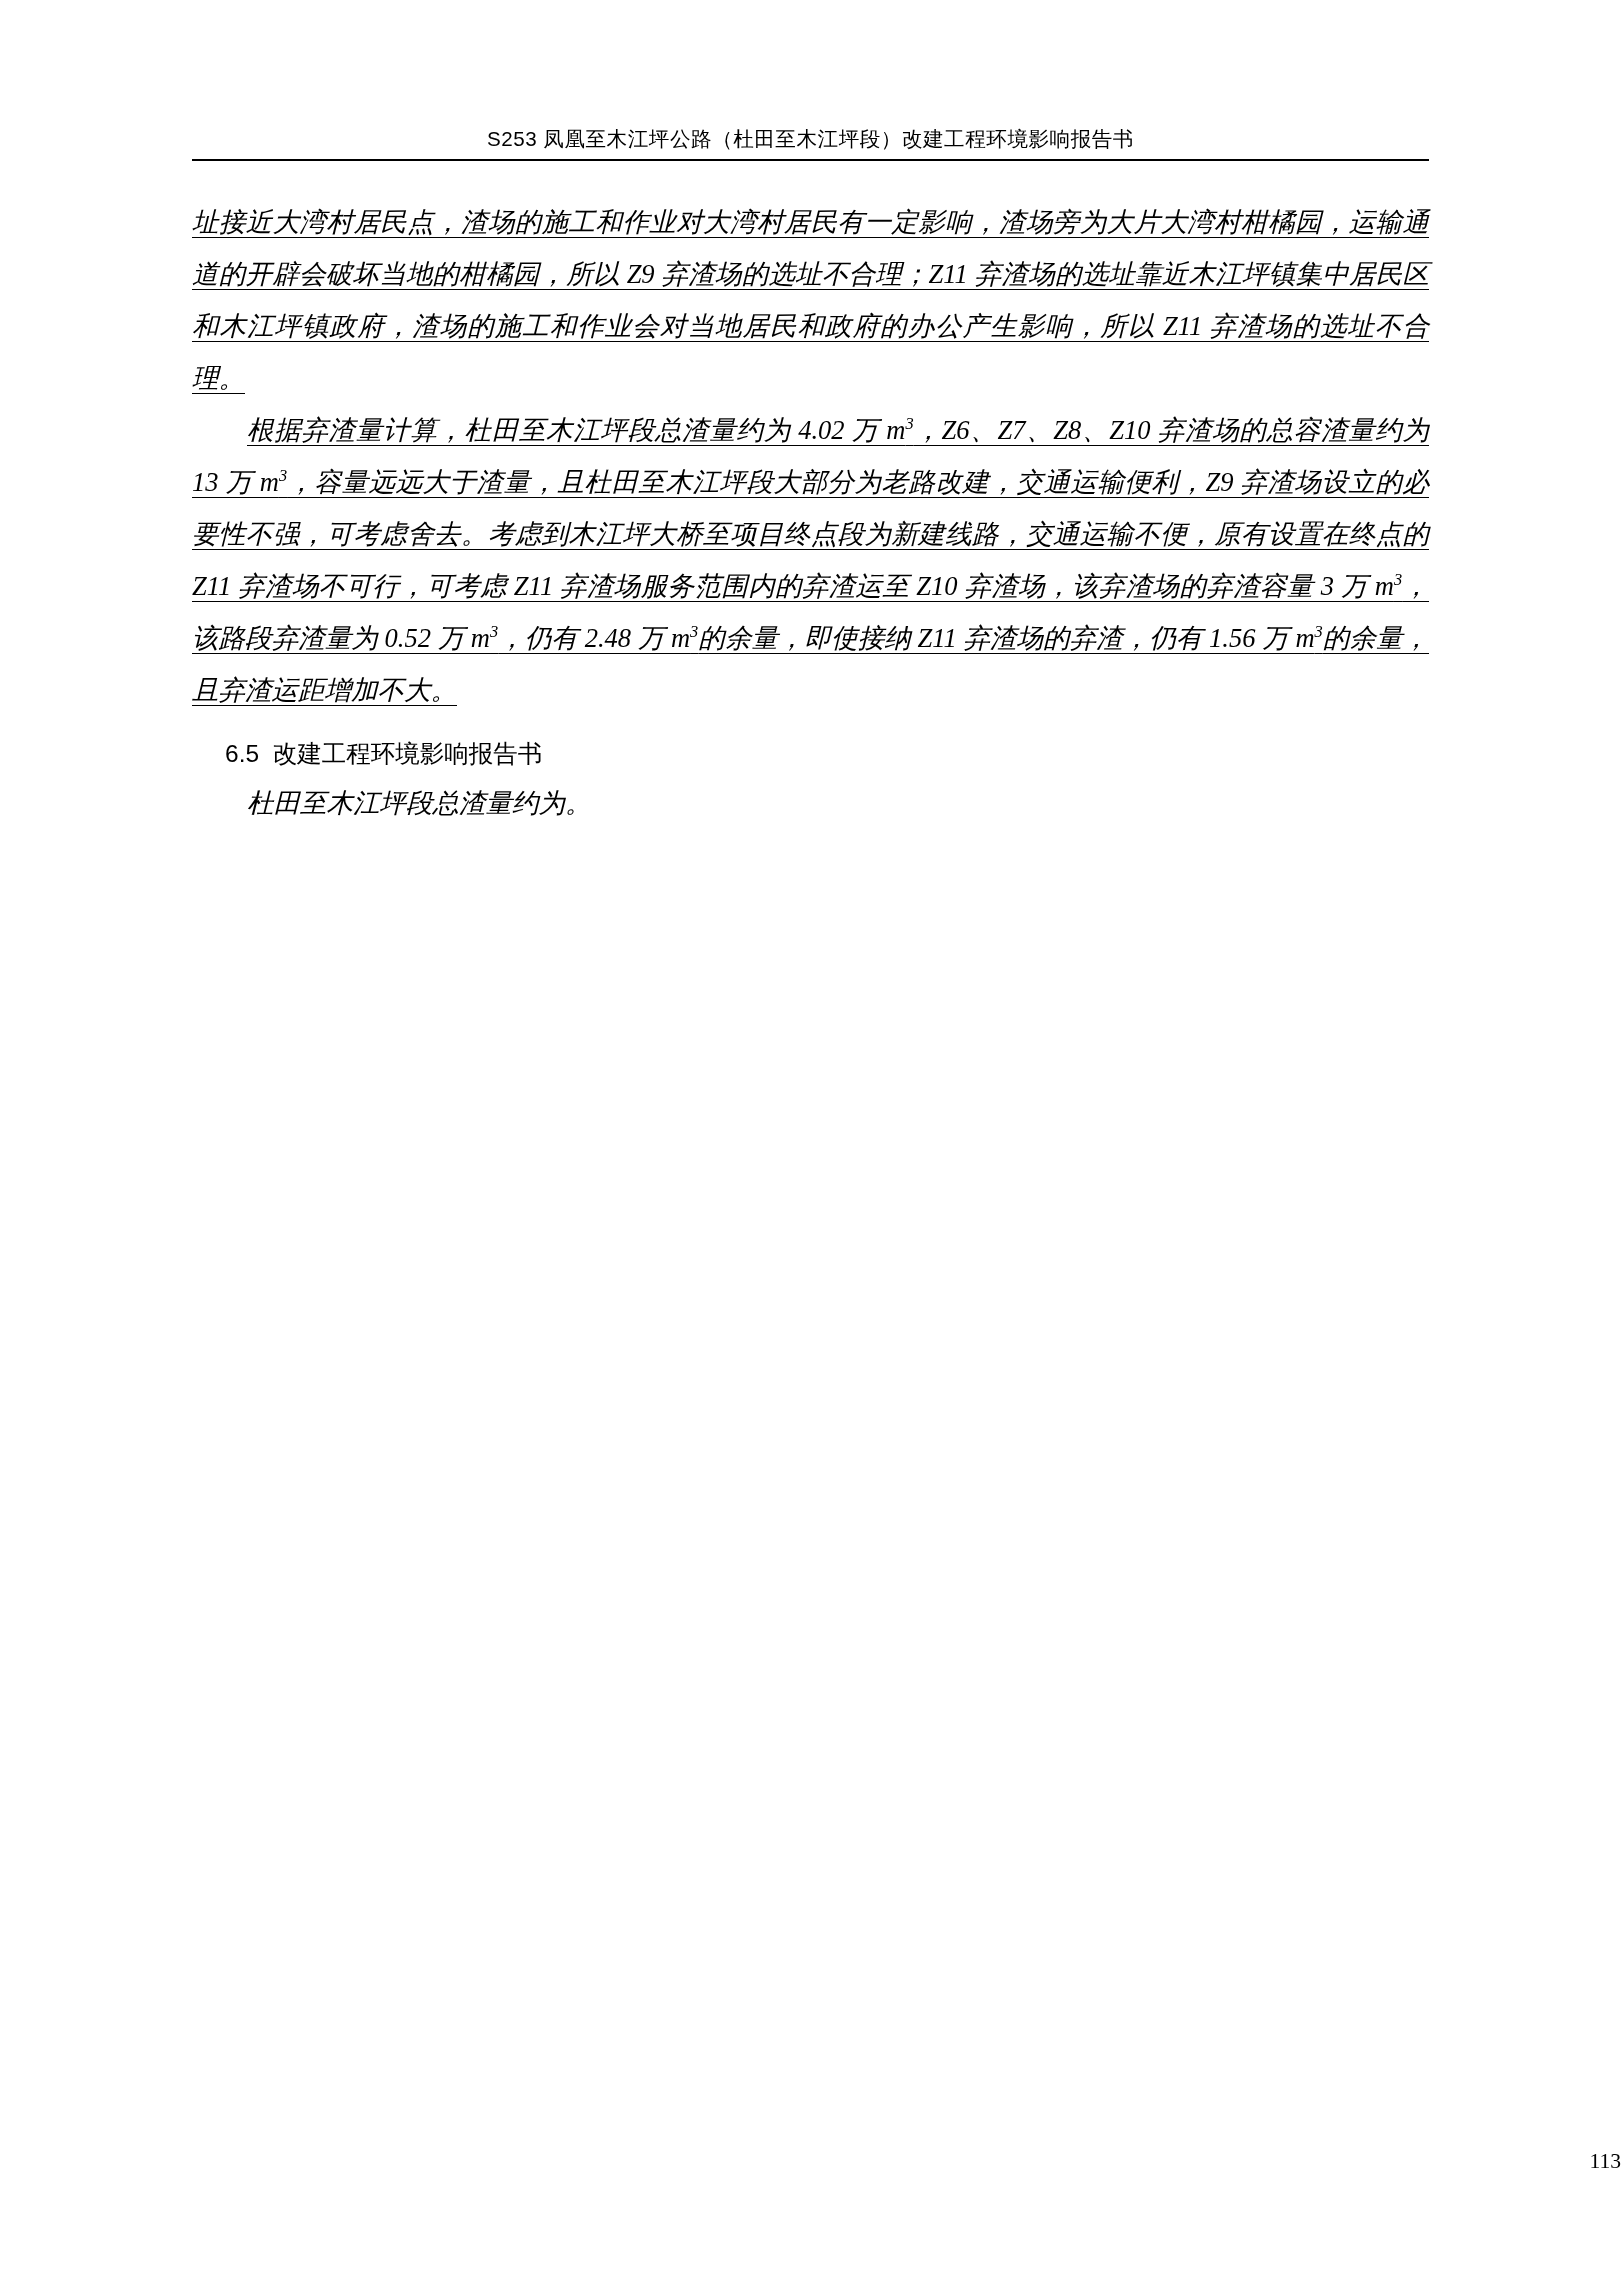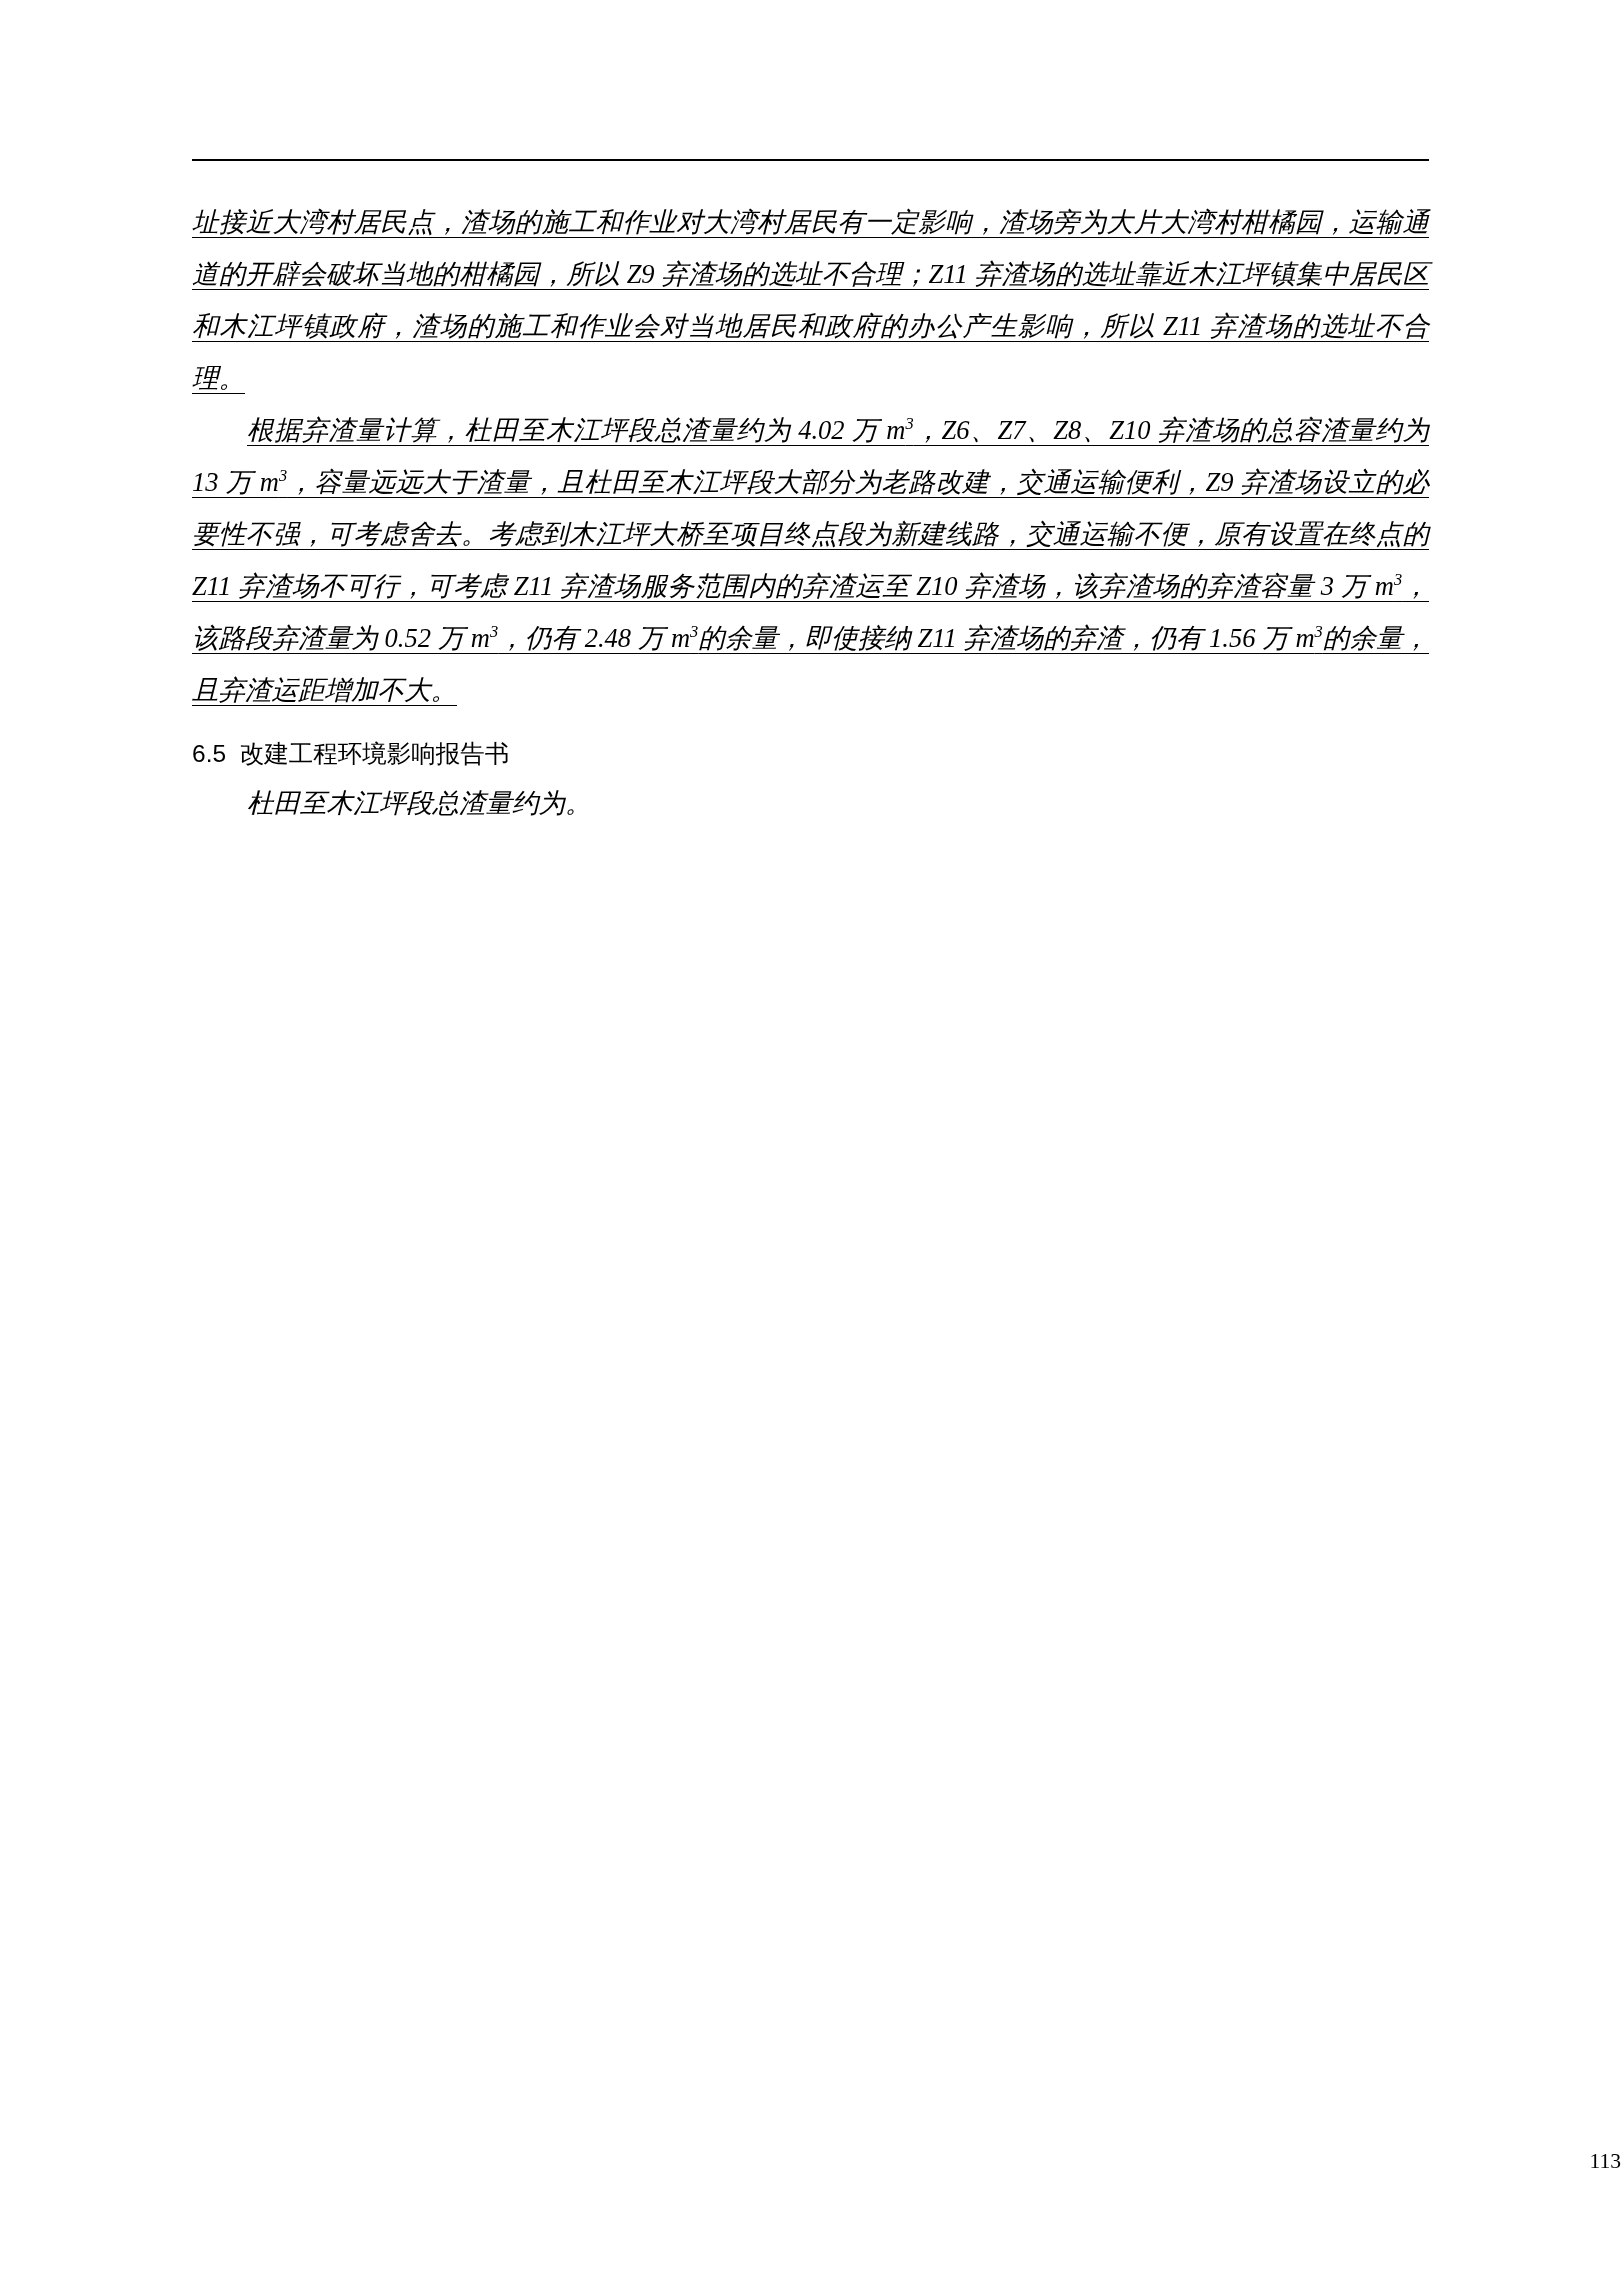--- a/index.html
+++ b/index.html
@@ -60,20 +60,21 @@
   }
   .sec-heading {
     margin: 13.7px 0 0 0;
     font-size: 24.5px;
     line-height: 47px;
     font-family: "Liberation Sans", "DejaVu Sans", sans-serif;
     font-weight: normal;
   }
   .sec-heading .num {
     margin-right: 13.7px;
+    margin-left: 33px;
   }
   sup {
     font-size: 0.62em;
     vertical-align: super;
     line-height: 0;
   }
   .footer {
     position: absolute;
     top: 2149px;
     left: 0;
@@ -81,20 +82,21 @@
     text-align: right;
     font-size: 21.6px;
     font-family: "Liberation Serif", "DejaVu Serif", serif;
   }
 </style>
 </head>
 <body>
 
 <div class="page">
 
+  <div class="header">S253 凤凰至木江坪公路（杜田至木江坪段）改建工程环境影响报告书</div>
   <div class="header-rule"></div>
 
   <div class="body-area">
 
     <p class="para underline">址接近大湾村居民点，渣场的施工和作业对大湾村居民有一定影响，渣场旁为大片大湾村柑橘园，运输通道的开辟会破坏当地的柑橘园，所以 Z9 弃渣场的选址不合理；Z11 弃渣场的选址靠近木江坪镇集中居民区和木江坪镇政府，渣场的施工和作业会对当地居民和政府的办公产生影响，所以 Z11 弃渣场的选址不合理。</p>
 
     <p class="para indent underline"><span>根据弃渣量计算，杜田至木江坪段总渣量约为 4.02 万 m</span><sup>3</sup><span>，Z6、Z7、Z8、Z10 弃渣场的总容渣量约为 13 万 m</span><sup>3</sup><span>，容量远远大于渣量，且杜田至木江坪段大部分为老路改建，交通运输便利，Z9 弃渣场设立的必要性不强，可考虑舍去。考虑到木江坪大桥至项目终点段为新建线路，交通运输不便，原有设置在终点的 Z11 弃渣场不可行，可考虑 Z11 弃渣场服务范围内的弃渣运至 Z10 弃渣场，该弃渣场的弃渣容量 3 万 m</span><sup>3</sup><span>，该路段弃渣量为 0.52 万 m</span><sup>3</sup><span>，仍有 2.48 万 m</span><sup>3</sup><span>的余量，即使接纳 Z11 弃渣场的弃渣，仍有 1.56 万 m</span><sup>3</sup><span>的余量，且弃渣运距增加不大。</span></p>
 
 
     <h2 class="sec-heading"><span class="num">6.5</span><span>改建工程环境影响报告书</span></h2>

